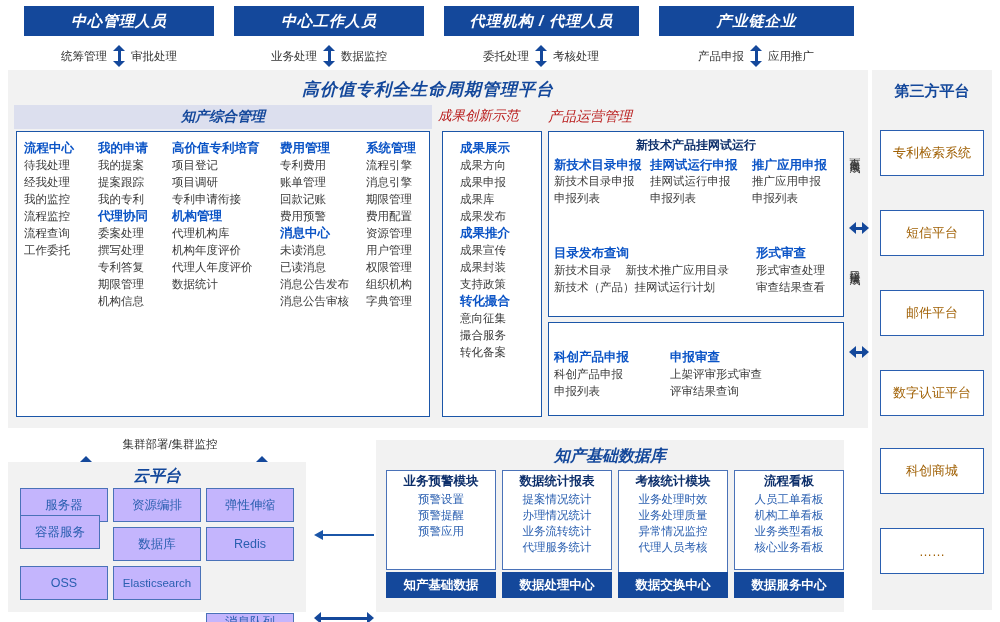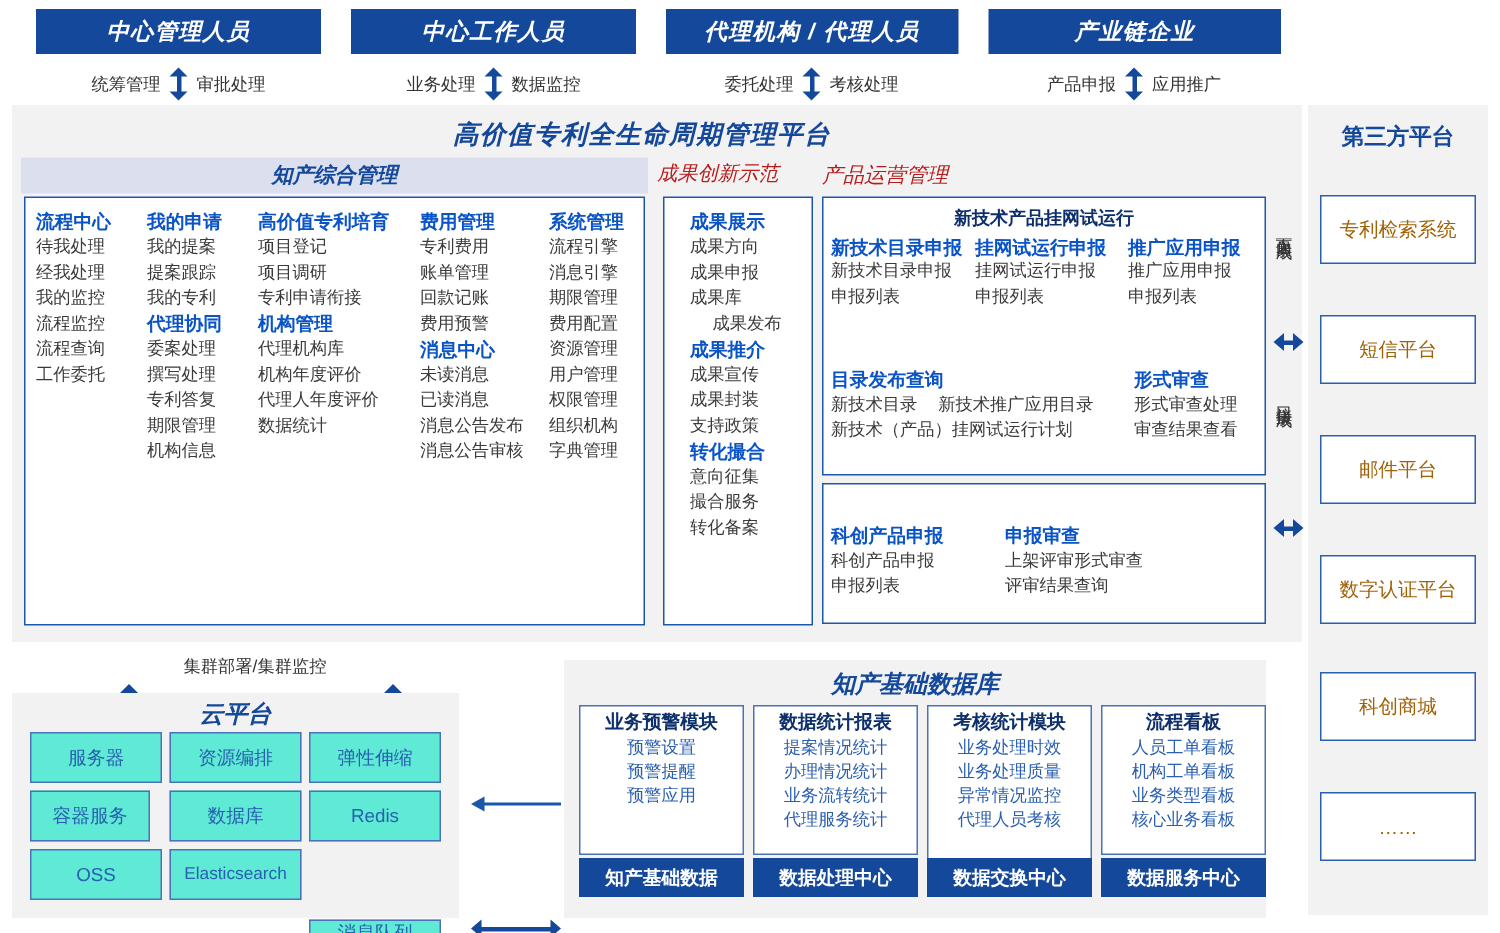--- a/index.html
+++ b/index.html
@@ -49,21 +49,21 @@
   .hArrowBi{position:relative;height:12px;}
   .hArrowBi:before{content:"";position:absolute;left:4px;right:4px;top:4.5px;height:3px;background:#14489b;}
   .hArrowBi .l{position:absolute;left:0;top:0;width:0;height:0;border-top:6px solid transparent;border-bottom:6px solid transparent;border-right:7px solid #14489b;}
   .hArrowBi .r{position:absolute;right:0;top:0;width:0;height:0;border-top:6px solid transparent;border-bottom:6px solid transparent;border-left:7px solid #14489b;}
   .hArrowL{position:relative;height:10px;}
   .hArrowL:before{content:"";position:absolute;left:8px;right:0;top:3.5px;height:2px;background:#1b56a8;}
   .hArrowL .l{position:absolute;left:0;top:0;width:0;height:0;border-top:5px solid transparent;border-bottom:5px solid transparent;border-right:9px solid #1b56a8;}
 
   
   .cloudTitle{color:#14489b;font-weight:bold;font-style:italic;font-size:16px;text-align:center;}
-  .cloudCell{border:1px solid #4a72b8;background:#5eead4;color:#2a5fb0;font-size:12.5px;display:flex;align-items:center;justify-content:center;}
+  .cloudCell{border:1px solid #4a72b8;background:#c4b5fd;color:#2a5fb0;font-size:12.5px;display:flex;align-items:center;justify-content:center;}
 
   
   .dbTitle{color:#14489b;font-weight:bold;font-style:italic;font-size:16px;text-align:center;}
   .dbCol{border:1px solid #4a72b8;background:#fff;}
   .dbColHead{color:#0d2f6b;font-weight:bold;font-size:12.5px;text-align:center;line-height:20px;}
   .dbItem{color:#2a5fb0;font-size:11.5px;text-align:center;line-height:16px;}
   .dbFoot{background:#14489b;color:#fff;font-weight:bold;font-size:12.5px;display:flex;align-items:center;justify-content:center;}
 
   .clusterLbl{font-size:11.5px;color:#333;text-align:center;}
 </style>
@@ -192,21 +192,21 @@
   </div>
 
   
   <div class="abs secHeadPlain" style="left:438px;top:105px;width:110px;height:24px;">成果创新示范</div>
   <div class="abs box" style="left:442px;top:131px;width:100px;height:286px;"></div>
   <div class="abs" style="left:452px;top:140px;width:84px;text-align:left;">
     <div class="colHead" style="padding-left:8px;">成果展示</div>
     <div class="item" style="padding-left:8px;">成果方向</div>
     <div class="item" style="padding-left:8px;">成果申报</div>
     <div class="item" style="padding-left:8px;">成果库</div>
-    <div class="item" style="padding-left:8px;text-align:center;">成果发布</div>
+    <div class="item" style="padding-left:8px;">成果发布</div>
     <div class="colHead" style="padding-left:8px;">成果推介</div>
     <div class="item" style="padding-left:8px;">成果宣传</div>
     <div class="item" style="padding-left:8px;">成果封装</div>
     <div class="item" style="padding-left:8px;">支持政策</div>
     <div class="colHead" style="padding-left:8px;">转化撮合</div>
     <div class="item" style="padding-left:8px;">意向征集</div>
     <div class="item" style="padding-left:8px;">撮合服务</div>
     <div class="item" style="padding-left:8px;">转化备案</div>
   </div>
 
@@ -290,21 +290,21 @@
   <div class="abs vArrow" style="left:80px;top:432px;height:26px;"><i></i></div>
   <div class="abs clusterLbl" style="left:100px;top:437px;width:140px;">集群部署/集群监控</div>
   <div class="abs vArrow" style="left:240px;top:432px;height:26px;"><i></i></div>
 
   
   <div class="abs panelGray" style="left:8px;top:462px;width:298px;height:150px;"></div>
   <div class="abs cloudTitle" style="left:8px;top:466px;width:298px;">云平台</div>
   <div class="abs cloudCell" style="left:20px;top:488px;width:88px;height:34px;">服务器</div>
   <div class="abs cloudCell" style="left:113px;top:488px;width:88px;height:34px;">资源编排</div>
   <div class="abs cloudCell" style="left:206px;top:488px;width:88px;height:34px;">弹性伸缩</div>
-  <div class="abs cloudCell" style="left:20px;top:527px;width:80px;height:34px;">容器服务</div>
+  <div class="abs cloudCell" style="left:20px;top:515px;width:80px;height:34px;">容器服务</div>
   <div class="abs cloudCell" style="left:113px;top:527px;width:88px;height:34px;">数据库</div>
   <div class="abs cloudCell" style="left:206px;top:527px;width:88px;height:34px;">Redis</div>
   <div class="abs cloudCell" style="left:20px;top:566px;width:88px;height:34px;">OSS</div>
   <div class="abs cloudCell" style="left:113px;top:566px;width:88px;height:34px;font-size:11.5px;">Elasticsearch</div>
   <div class="abs cloudCell" style="left:206px;top:566px;width:88px;height:18px;margin-top:47px;">消息队列</div>
 
   
   <div class="abs hArrowL" style="left:314px;top:476px;width:60px;">
       <span class="l"></span>
     </div>

